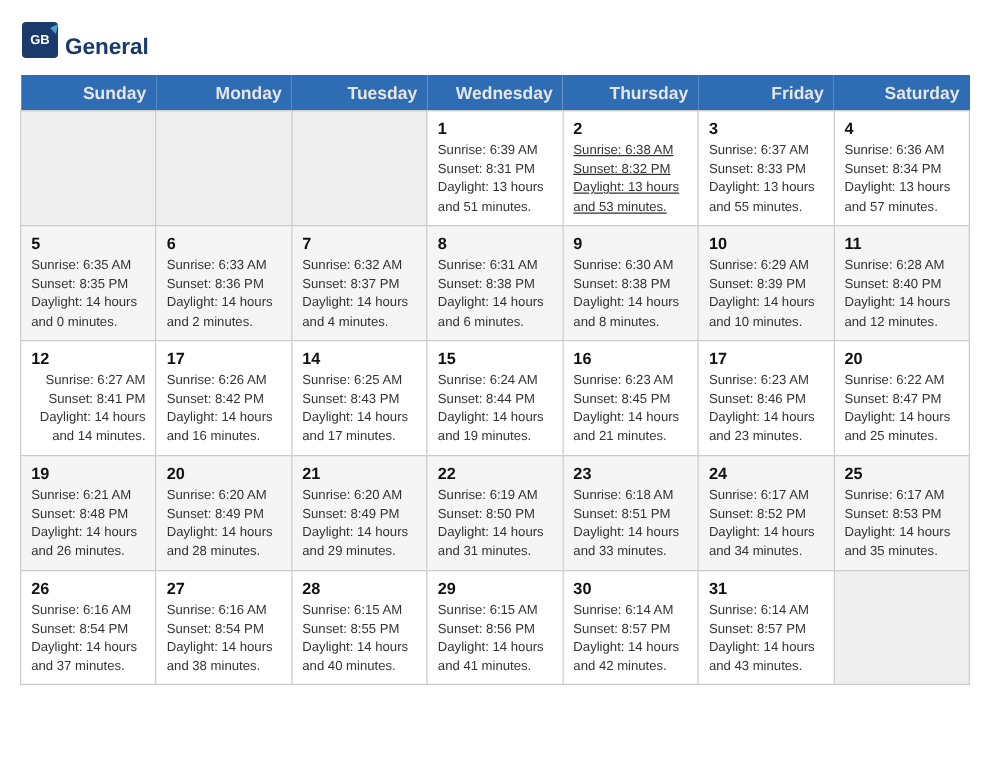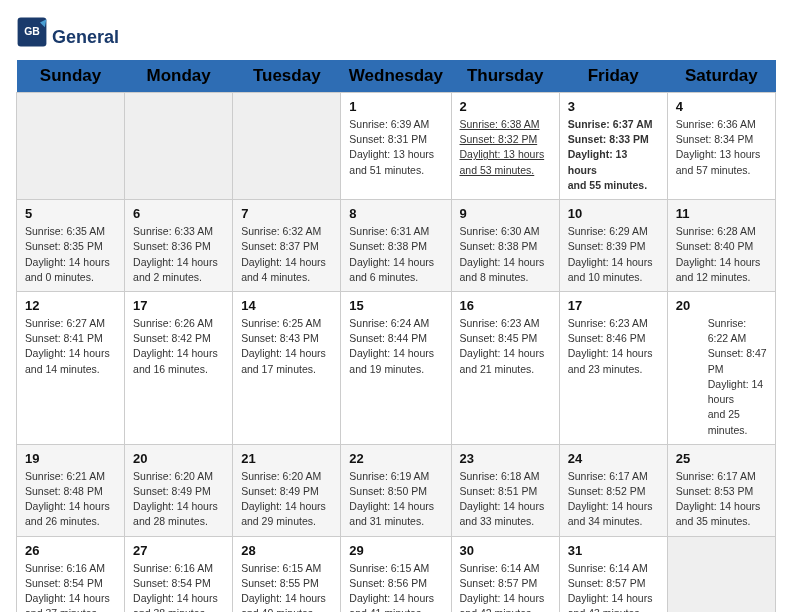--- a/index.html
+++ b/index.html
@@ -46,24 +46,24 @@
       font-size: 16px;
       color: #444;
     }
     table {
       width: 100%;
       border-collapse: collapse;
       font-size: 11px;
     }
     th {
       background: #2e6db4;
-      color: #000000;
-      text-align: center;
+      color: #e5e5e5;
+      text-align: right;
       padding: 6px 8px;
-      font-size: 17px;
+      font-size: 14px;
       font-weight: bold;
     }
     td {
       border: 1px solid #ccc;
       vertical-align: top;
       padding: 6px 8px;
       height: 90px;
       width: calc(100%/7);
       background: #fff;
     }
@@ -140,21 +140,21 @@
         </td>
         <td style="background: rgb(255, 255, 255);">
           <span class="day-number">2</span>
           <div class="day-info" style="white-space: pre-line; text-decoration: underline;">Sunrise: 6:38 AM
 Sunset: 8:32 PM
 Daylight: 13 hours
 and 53 minutes.</div>
         </td>
         <td style="background: rgb(255, 255, 255);">
           <span class="day-number">3</span>
-          <div class="day-info" style="white-space: pre-line; font-weight: bold;">Sunrise: 6:37 AM
+          <div class="day-info" style="white-space: pre-line;">Sunrise: 6:37 AM
 Sunset: 8:33 PM
 Daylight: 13 hours
 and 55 minutes.</div>
         </td>
         <td style="background: rgb(255, 255, 255);">
           <span class="day-number">4</span>
           <div class="day-info" style="white-space: pre-line;">Sunrise: 6:36 AM
 Sunset: 8:34 PM
 Daylight: 13 hours
 and 57 minutes.</div>
@@ -207,21 +207,21 @@
           <span class="day-number">11</span>
           <div class="day-info" style="white-space: pre-line;">Sunrise: 6:28 AM
 Sunset: 8:40 PM
 Daylight: 14 hours
 and 12 minutes.</div>
         </td>
       </tr>
       <tr>
         <td style="background: rgb(255, 255, 255);">
           <span class="day-number">12</span>
-          <div class="day-info" style="white-space: pre-line;">Sunrise: 6:27 AM
+          <div class="day-info" style="white-space: pre-line; text-align: right;">Sunrise: 6:27 AM
 Sunset: 8:41 PM
 Daylight: 14 hours
 and 14 minutes.</div>
         </td>
         <td style="background: rgb(255, 255, 255);">
           <span class="day-number">17</span>
           <div class="day-info" style="white-space: pre-line;">Sunrise: 6:26 AM
 Sunset: 8:42 PM
 Daylight: 14 hours
 and 16 minutes.</div>
@@ -249,21 +249,21 @@
         </td>
         <td style="background: rgb(255, 255, 255);">
           <span class="day-number">17</span>
           <div class="day-info" style="white-space: pre-line;">Sunrise: 6:23 AM
 Sunset: 8:46 PM
 Daylight: 14 hours
 and 23 minutes.</div>
         </td>
         <td style="background: rgb(255, 255, 255);">
           <span class="day-number">20</span>
-          <div class="day-info" style="white-space: pre-line; margin-left: 32px;">Sunrise: 6:22 AM
+          <div class="day-info" style="white-space: pre-line;">Sunrise: 6:22 AM
 Sunset: 8:47 PM
 Daylight: 14 hours
 and 25 minutes.</div>
         </td>
       </tr>
       <tr>
         <td style="background: rgb(245, 245, 245); margin-left: 38px;">
           <span class="day-number">19</span>
           <div class="day-info" style="white-space: pre-line;">Sunrise: 6:21 AM
 Sunset: 8:48 PM

